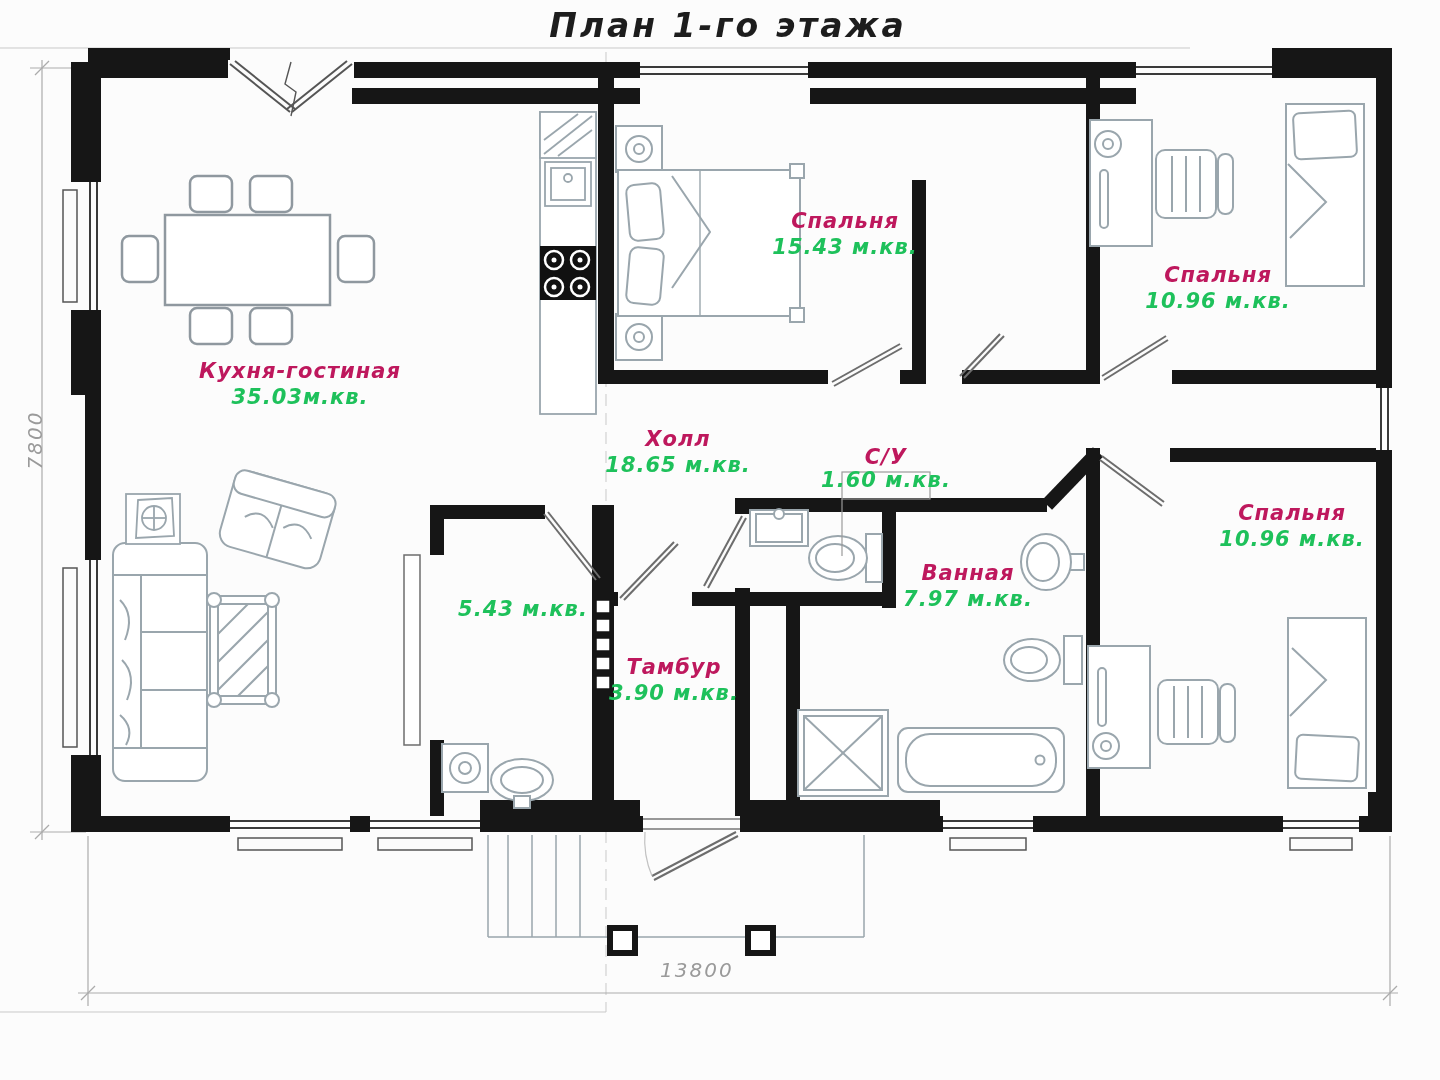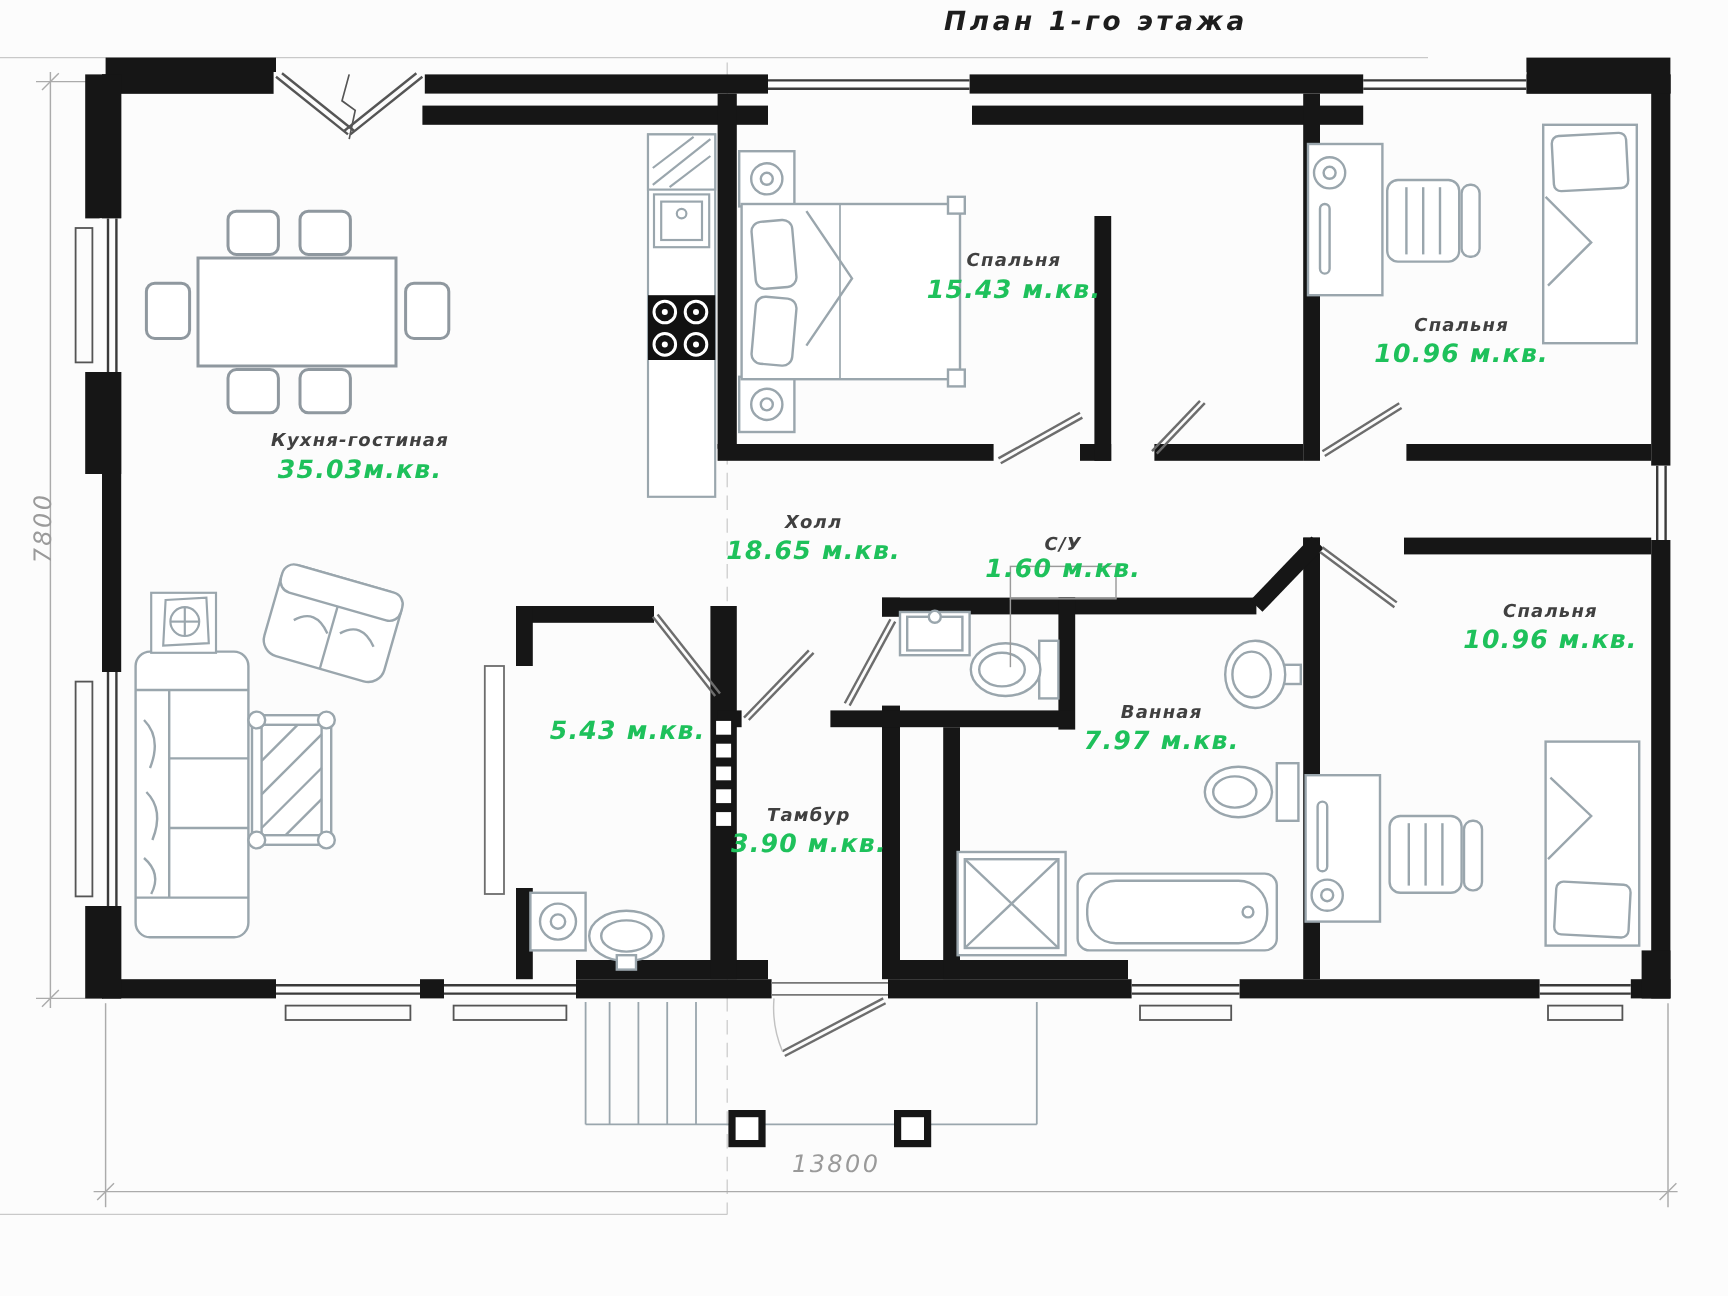--- a/index.html
+++ b/index.html
@@ -2,29 +2,29 @@
 <html><head>
 <meta charset="utf-8">
 <style>
   html,body{margin:0;padding:0;}
   body{
     width:1440px;height:1080px;background:#fcfcfc;position:relative;overflow:hidden;
     font-family:"DejaVu Sans", sans-serif;
   }
   #plan-svg{position:absolute;left:0;top:0;}
   .page-title{
-    position:absolute;left:440px;top:6px;width:600px;text-align:right;
-    font-size:22px;font-style:italic;font-weight:600;color:#1d1d1d;letter-spacing:3px;
+    position:absolute;left:428px;top:6px;width:600px;text-align:center;
+    font-size:33px;font-style:italic;font-weight:600;color:#1d1d1d;letter-spacing:3px;
   }
   .room-label{
     position:absolute;display:flex;flex-direction:column;align-items:center;gap:4px;
     text-align:center;line-height:1.05;pointer-events:none;
   }
   .rname{
-    font-size:15px;font-style:italic;font-weight:600;color:#404040;letter-spacing:1px;
+    font-size:21px;font-style:italic;font-weight:600;color:#be185d;letter-spacing:1px;
   }
   .rarea{
     font-size:21px;font-style:italic;font-weight:700;color:#1ec15b;letter-spacing:1px;
   }
   .dim{position:absolute;color:#9a9a9a;font-style:italic;font-size:20px;letter-spacing:2px;}
   .dim-v{left:6px;top:428px;transform:rotate(-90deg);transform-origin:center;}
   .dim-h{left:660px;top:958px;width:180px;text-align:left;}
 </style>
 </head>
 <body>
@@ -388,28 +388,28 @@
   <span class="rarea">10.96 м.кв.</span>
 </div>
 <div class="room-label" style="left:578px;top:428px;width:200px;">
   <span class="rname">Холл</span>
   <span class="rarea">18.65 м.кв.</span>
 </div>
 <div class="room-label" style="left:796px;top:446px;width:180px;gap:1px;">
   <span class="rname">С/У</span>
   <span class="rarea">1.60 м.кв.</span>
 </div>
-<div class="room-label" style="left:868px;top:562px;width:200px;margin-top:24px;">
+<div class="room-label" style="left:868px;top:562px;width:200px;">
   <span class="rname">Ванная</span>
   <span class="rarea">7.97 м.кв.</span>
 </div>
 <div class="room-label" style="left:453px;top:598px;width:140px;gap:8px;">
   <span class="rarea">5.43 м.кв.</span>
 </div>
-<div class="room-label" style="left:574px;top:672px;width:200px;">
+<div class="room-label" style="left:574px;top:656px;width:200px;">
   <span class="rname">Тамбур</span>
   <span class="rarea">3.90 м.кв.</span>
 </div>
 <div class="room-label" style="left:1192px;top:502px;width:200px;">
   <span class="rname">Спальня</span>
   <span class="rarea">10.96 м.кв.</span>
 </div>
 
 <div class="dim dim-v">7800</div>
 <div class="dim dim-h">13800</div>

